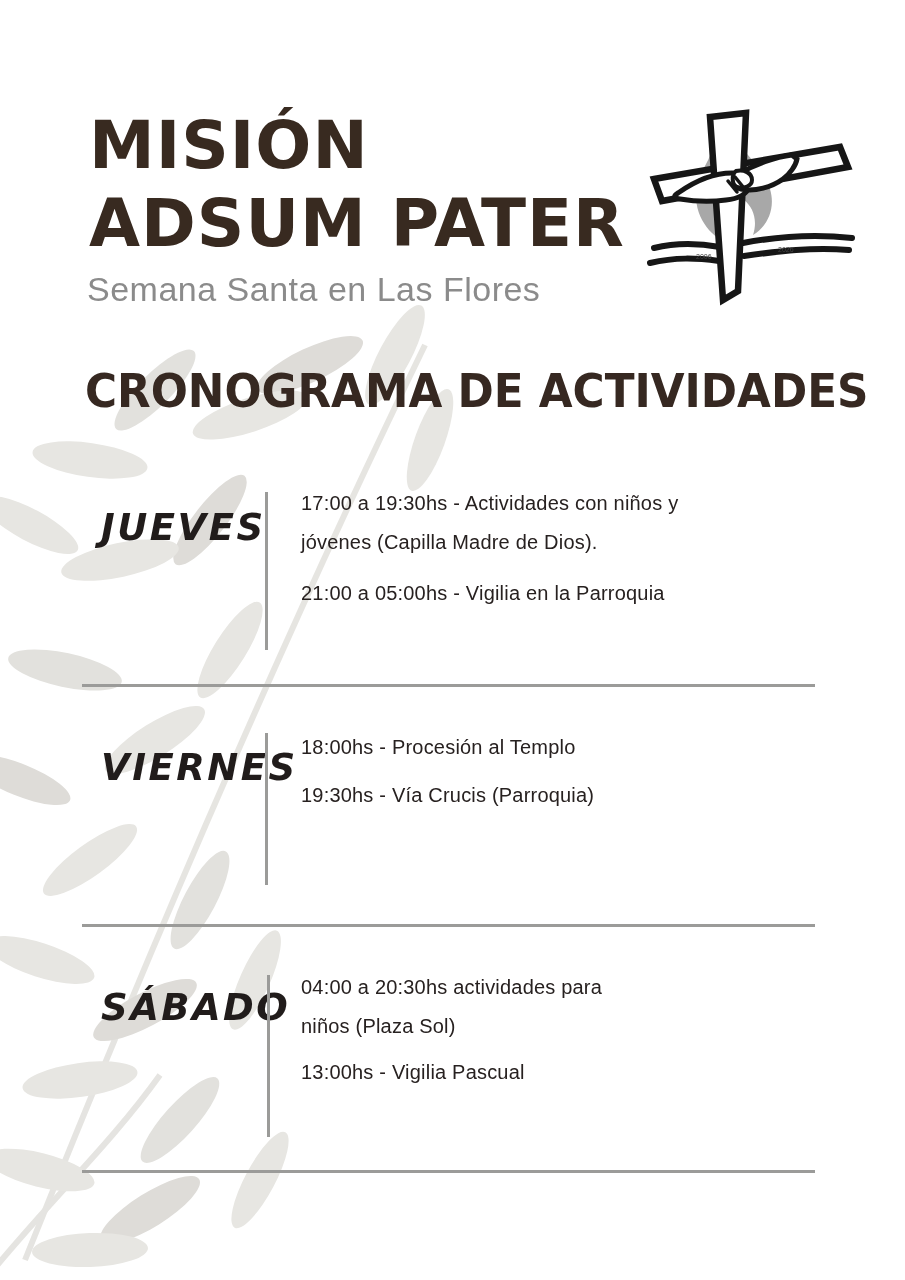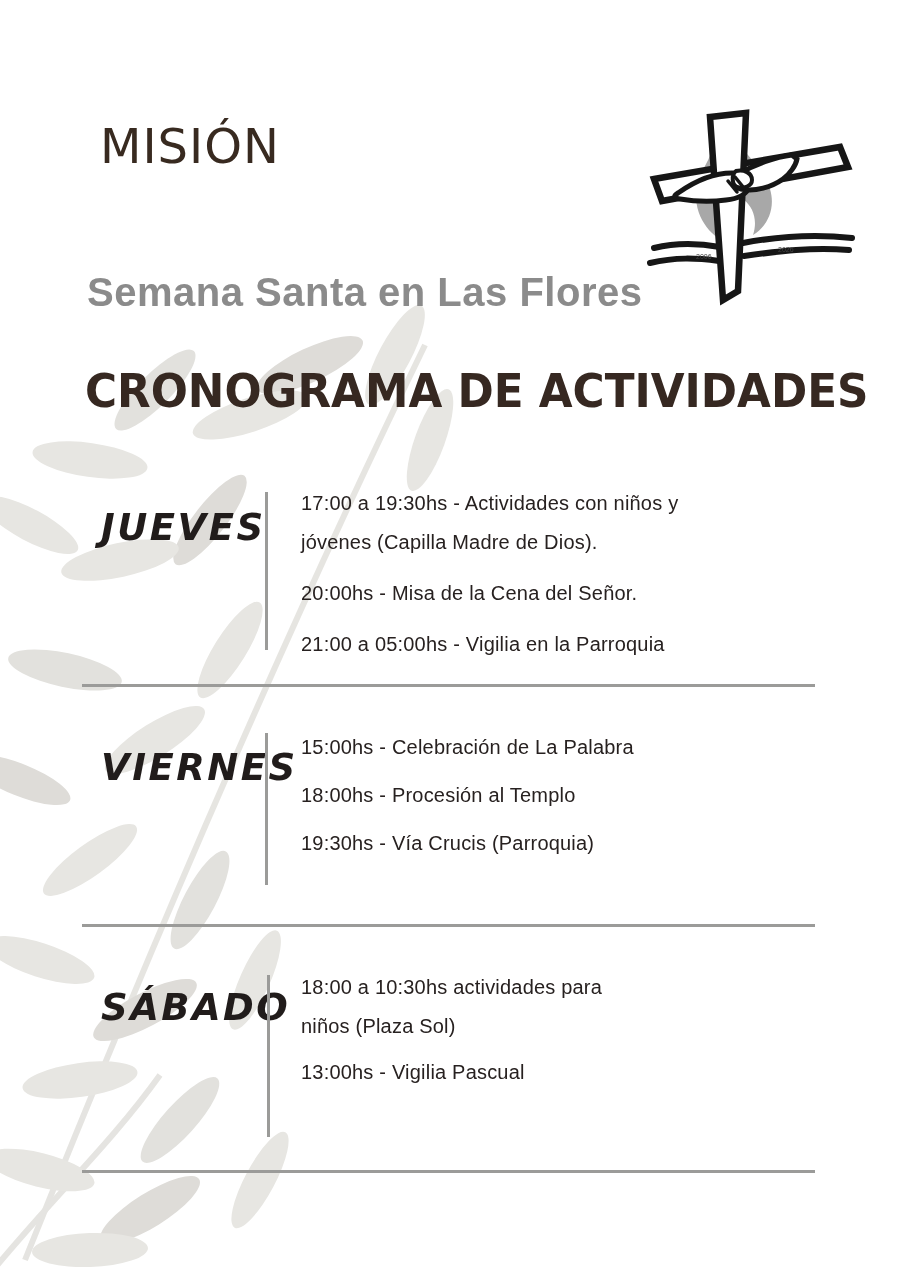--- a/index.html
+++ b/index.html
@@ -4,29 +4,29 @@
 <style>
   html,body{margin:0;padding:0;background:#fff;}
   .page{
     position:relative;width:905px;height:1280px;background:#ffffff;
     overflow:hidden;font-family:"Liberation Sans",sans-serif;color:#272120;
   }
   .leaves{position:absolute;left:-20px;top:215px;width:490px;height:1065px;z-index:0;}
   .content{position:absolute;inset:0;z-index:1;}
 
   .title{
-    position:absolute;left:100px;margin:0;
-    font-family:"DejaVu Sans",sans-serif;font-weight:normal;
-    font-size:48px;line-height:64px;letter-spacing:1px;color:#382a20;
+    position:absolute;left:89px;margin:0;
+    font-family:"DejaVu Sans",sans-serif;font-weight:bold;
+    font-size:66px;line-height:64px;letter-spacing:1px;color:#382a20;
   }
   .title.l1{top:114px;}
   .title.l2{top:192px;}
   .subtitle{
     position:absolute;left:87px;top:270px;margin:0;
-    font-size:40px;color:#8b8b8b;letter-spacing:0.5px;font-weight:bold;
+    font-size:34px;color:#8b8b8b;letter-spacing:0.5px;font-weight:normal;
   }
   .logo{position:absolute;left:640px;top:93px;width:230px;height:220px;}
 
   .cronograma{
     position:absolute;left:85px;top:364px;margin:0;
     font-family:"DejaVu Sans",sans-serif;font-weight:bold;
     font-size:46px;color:#362821;letter-spacing:0px;
     transform:scaleX(0.95);transform-origin:left center;white-space:nowrap;
   }
 
@@ -82,20 +82,21 @@
       <ellipse cx="60" cy="955" rx="56" ry="17" transform="rotate(14 60 955)"></ellipse>
       <ellipse cx="170" cy="995" rx="58" ry="17" transform="rotate(-32 170 995)" fill="#dedcd8"></ellipse>
       <ellipse cx="280" cy="965" rx="54" ry="15" transform="rotate(-62 280 965)"></ellipse>
       <ellipse cx="110" cy="1035" rx="58" ry="17" transform="rotate(-2 110 1035)"></ellipse>
     </g>
   </svg>
 
   <div class="content">
 
     <h1 class="title l1">MISIÓN</h1>
+    <h1 class="title l2">ADSUM PATER</h1>
     <h2 class="subtitle">Semana Santa en Las Flores</h2>
 
     <svg class="logo" viewBox="0 0 230 220" aria-hidden="true">
       <path fill="#a8a8a8" d="M92,36 C98,58 122,70 130,96 C136,116 127,134 113,142 C118,127 113,114 104,107
            C108,127 94,136 96,154 C76,148 58,131 56,106 C54,84 70,71 74,50
            C78,65 86,70 89,80 C93,66 88,50 92,36 Z"></path>
       <g stroke="#161616" stroke-width="6" fill="none" stroke-linecap="round">
         <path d="M14,155 C38,149 58,150 80,154"></path>
         <path d="M10,170 C36,164 56,165 79,168"></path>
         <path d="M103,150 C140,143 175,141 212,145"></path>
@@ -119,42 +120,40 @@
     </svg>
 
     <h2 class="cronograma">CRONOGRAMA DE ACTIVIDADES</h2>
 
     <div class="section s1" style="top:482px;">
       <h3 class="day">JUEVES</h3>
       <div class="vline" style="top:10px;height:158px;"></div>
       <div class="items" style="top:2px;">
         <p>17:00 a 19:30hs - Actividades con niños y
 jóvenes (Capilla Madre de Dios).</p>
-        <p>20:00hs - Misa de la Cena del Señor.</p>
         <p>21:00 a 05:00hs - Vigilia en la Parroquia</p>
       </div>
     </div>
     <div class="hdiv" style="top:684px;"></div>
 
     <div class="section s2" style="top:722px;">
       <h3 class="day">VIERNES</h3>
       <div class="vline" style="top:11px;height:152px;"></div>
       <div class="items" style="top:6px;">
-        <p>15:00hs - Celebración de La Palabra</p>
         <p>18:00hs - Procesión al Templo</p>
         <p>19:30hs - Vía Crucis (Parroquia)</p>
       </div>
     </div>
     <div class="hdiv" style="top:924px;"></div>
 
     <div class="section s3" style="top:962px;">
       <h3 class="day">SÁBADO</h3>
       <div class="vline" style="top:13px;height:162px;left:267px;"></div>
       <div class="items" style="top:6px;">
-        <p>18:00 a 10:30hs actividades para
+        <p>04:00 a 20:30hs actividades para
 niños (Plaza Sol)</p>
         <p>13:00hs - Vigilia Pascual</p>
       </div>
     </div>
     <div class="hdiv" style="top:1170px;"></div>
 
   </div>
 </div>
 
 </body></html>

